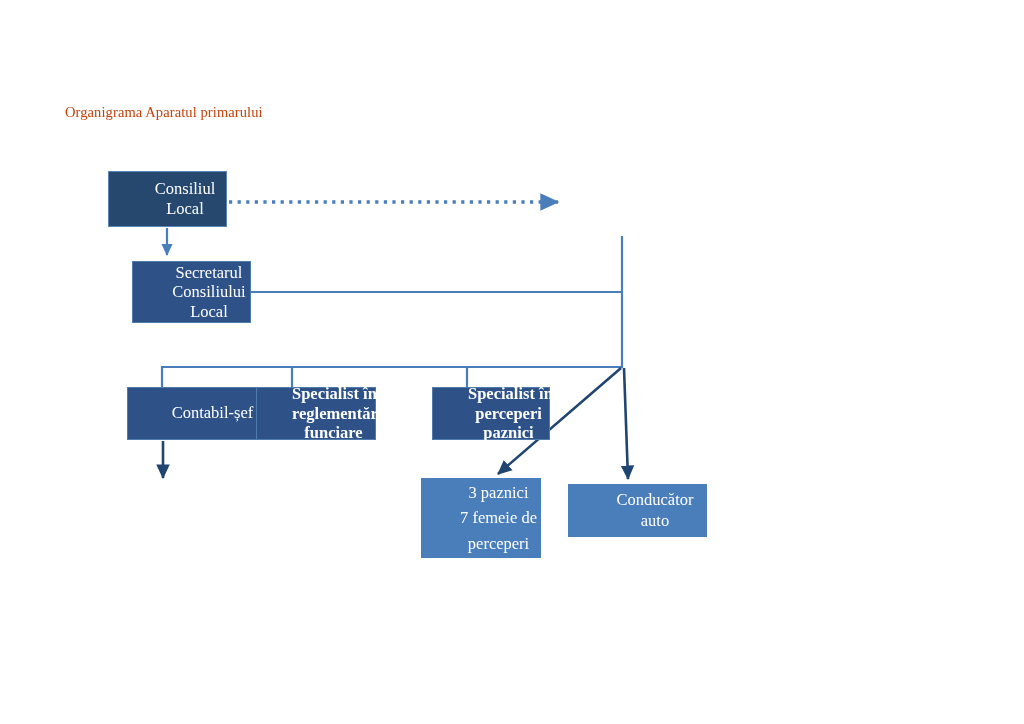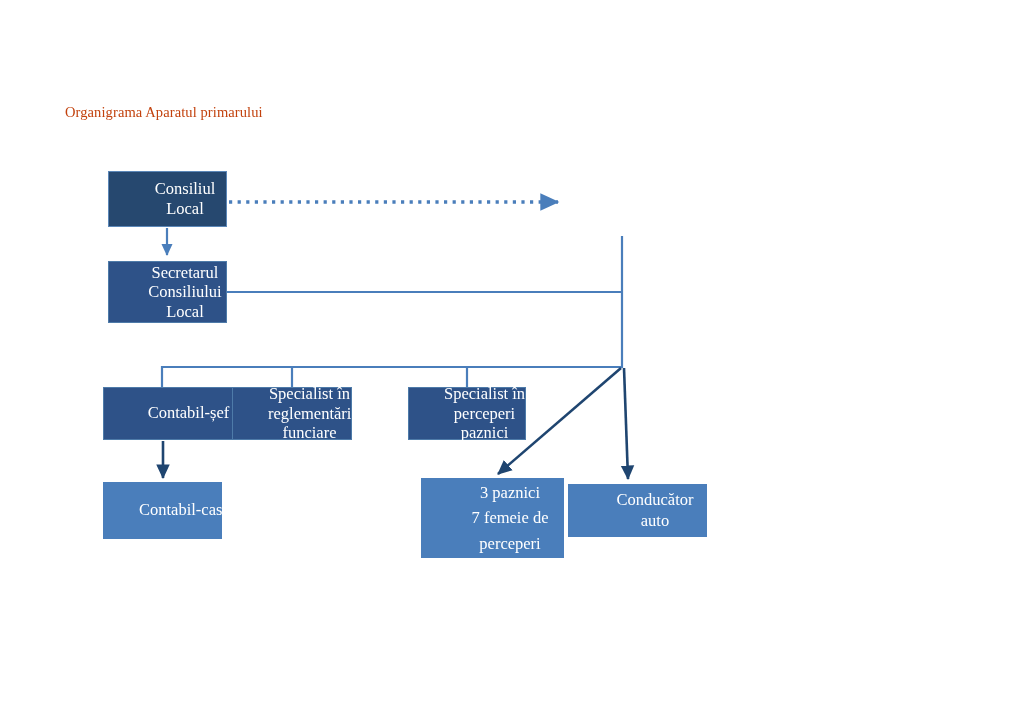--- a/index.html
+++ b/index.html
@@ -61,29 +61,31 @@
 
   
   .node.dark {
     background: #26486f;
     border: 1px solid #5b87b8;
   }
   
   .node.mid {
     background: #2e5288;
     border: 1px solid #4e7ba9;
+    margin-left: 24px;
   }
   
   .node.light {
     background: #4a7ebb;
     border: 1px solid #4a7ebb;
   }
 
   .node.overflow {
     overflow: visible;
+    font-weight: bold;
   }
 
   .lh-tight { line-height: 1.18; }
   .lh-loose { line-height: 1.55; }
 </style>
 </head>
 <body>
 
 <div id="canvas">
 
@@ -136,25 +138,22 @@
   </div>
 
   <div class="node mid overflow lh-tight" style="left:232px; top:387px; width:120px; height:53px;">
     <span class="label"><span>Specialist în</span><br><span>reglementări</span><br><span>funciare</span></span>
   </div>
 
   <div class="node mid overflow lh-tight" style="left:408px; top:387px; width:118px; height:53px;">
     <span class="label"><span>Specialist în</span><br><span>perceperi</span><br><span>paznici</span></span>
   </div>
 
-  <div class="node light overflow" style="left:103px; top:482px; width:119px; height:57px;">
-    <span class="label">Contabil-casier</span>
-  </div>
 
-  <div class="node light lh-loose" style="left:421px; top:478px; width:143px; height:80px;">
+  <div class="node light lh-loose" style="left:421px; top:478px; width:120px; height:80px;">
     <span class="label"><span>3 paznici</span><br><span>7 femeie de</span><br><span>perceperi</span></span>
   </div>
 
   <div class="node light" style="left:568px; top:484px; width:139px; height:53px;">
     <span class="label"><span>Conducător</span><br><span>auto</span></span>
   </div>
 
 </div>
 
 </body></html>

